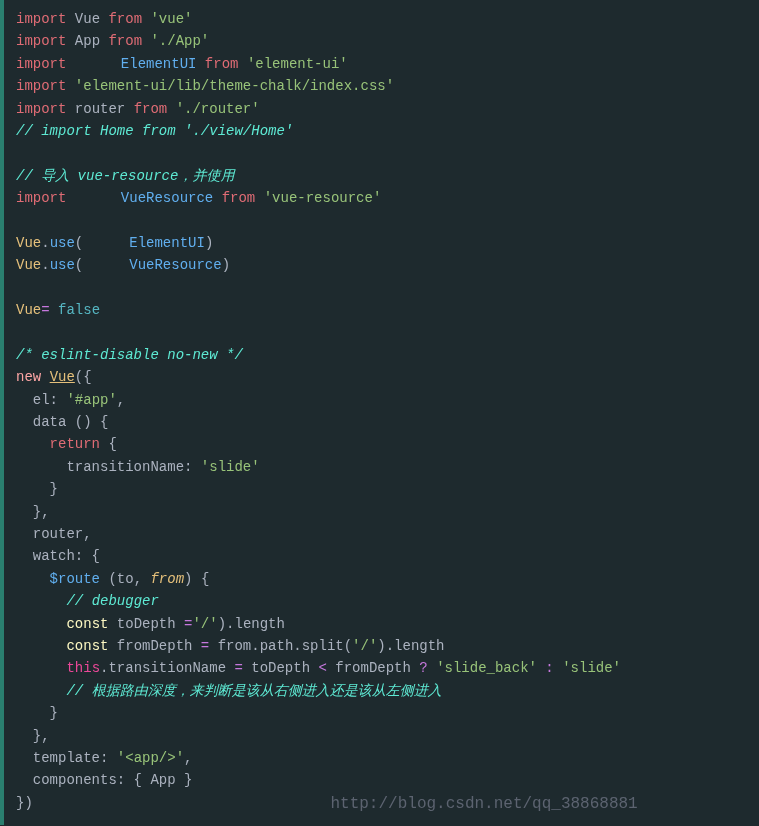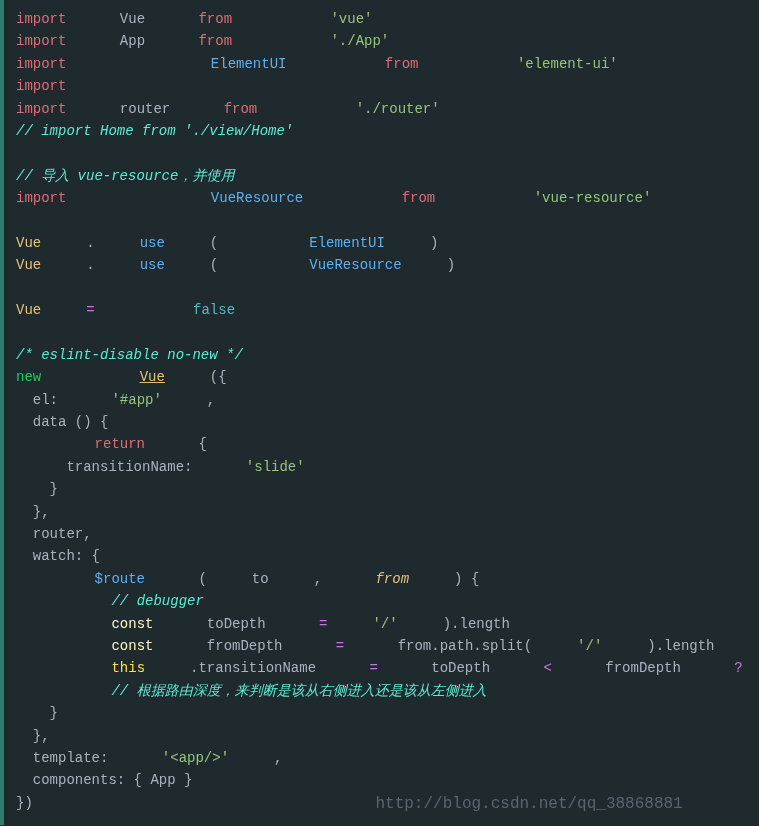--- a/index.html
+++ b/index.html
@@ -23,29 +23,28 @@
       top: 0;
       width: 4px;
       height: 100%;
       background-color: #2a7f6f;
     }
     .code-line {
       display: flex;
       padding: 0 12px 0 16px;
       min-height: 22px;
       white-space: pre;
-      gap: 45px;
     }
     
     .kw-import   { color: #e06c75; }   
     .kw-from     { color: #e06c75; }   
     .kw-const    { color: #fef9c3; }   
-    .kw-new      { color: #22c55e; }   
+    .kw-new      { color: #fca5a5; }   
     .kw-return   { color: #e06c75; }   
-    .kw-this     { color: #fde047; }   
+    .kw-this     { color: #ec4899; }   
     .kw-false    { color: #56b6c2; }   
     .str         { color: #98c379; }
     .module-name { color: #61afef; padding-left: 46px; }   
     .comment     { color: #5eead4; font-style: italic; }
     .plain       { color: #abb2bf; }
     .func-name   { color: #61afef; }   
     .cls-name    { color: #e5c07b; }
     .var-italic  { color: #e5c07b; font-style: italic; }
     .operator    { color: #c678dd; }
     .url-text    { color: #5c6370; font-size: 16px; }
@@ -53,21 +52,21 @@
   </style>
 </head>
 <body>
 
 <div class="code-container">
   <div class="left-accent"></div>
   <div id="code-lines">
       <div class="code-line"><span class="kw-import">import</span><span class="plain"> Vue </span><span class="kw-from">from</span><span class="plain"> </span><span class="str">'vue'</span></div>
       <div class="code-line"><span class="kw-import">import</span><span class="plain"> App </span><span class="kw-from">from</span><span class="plain"> </span><span class="str">'./App'</span></div>
       <div class="code-line"><span class="kw-import">import</span><span class="plain"> </span><span class="module-name">ElementUI</span><span class="plain"> </span><span class="kw-from">from</span><span class="plain"> </span><span class="str">'element-ui'</span></div>
-      <div class="code-line"><span class="kw-import">import</span><span class="plain"> </span></div>
+      <div class="code-line"><span class="kw-import">import</span><span class="plain"> </span><span class="str">'element-ui/lib/theme-chalk/index.css'</span></div>
       <div class="code-line"><span class="kw-import">import</span><span class="plain"> router </span><span class="kw-from">from</span><span class="plain"> </span><span class="str">'./router'</span></div>
       <div class="code-line"><span class="comment">// import Home from './view/Home'</span></div>
       <div class="code-line">&nbsp;</div>
       <div class="code-line"><span class="comment">// 导入 vue-resource，并使用</span></div>
       <div class="code-line"><span class="kw-import">import</span><span class="plain"> </span><span class="module-name">VueResource</span><span class="plain"> </span><span class="kw-from">from</span><span class="plain"> </span><span class="str">'vue-resource'</span></div>
       <div class="code-line">&nbsp;</div>
       <div class="code-line"><span class="cls-name">Vue</span><span class="plain">.</span><span class="func-name">use</span><span class="plain">(</span><span class="module-name">ElementUI</span><span class="plain">)</span></div>
       <div class="code-line"><span class="cls-name">Vue</span><span class="plain">.</span><span class="func-name">use</span><span class="plain">(</span><span class="module-name">VueResource</span><span class="plain">)</span></div>
       <div class="code-line">&nbsp;</div>
       <div class="code-line"><span class="cls-name">Vue</span><span class="operator">=</span><span class="plain"> </span><span class="kw-false">false</span></div>

